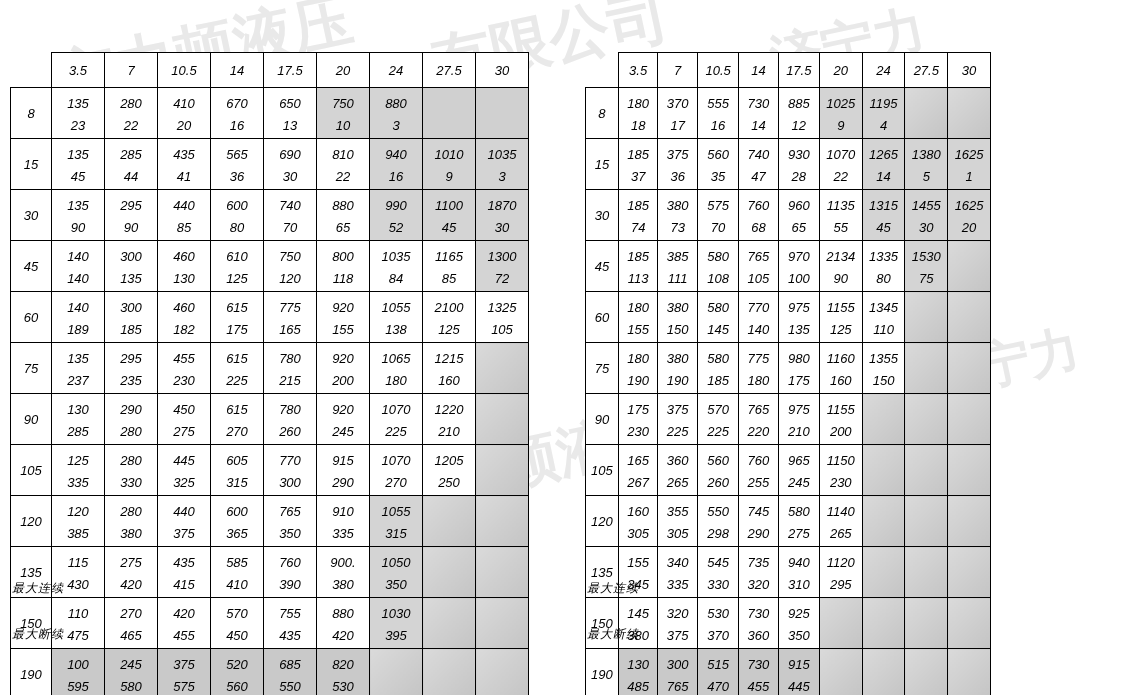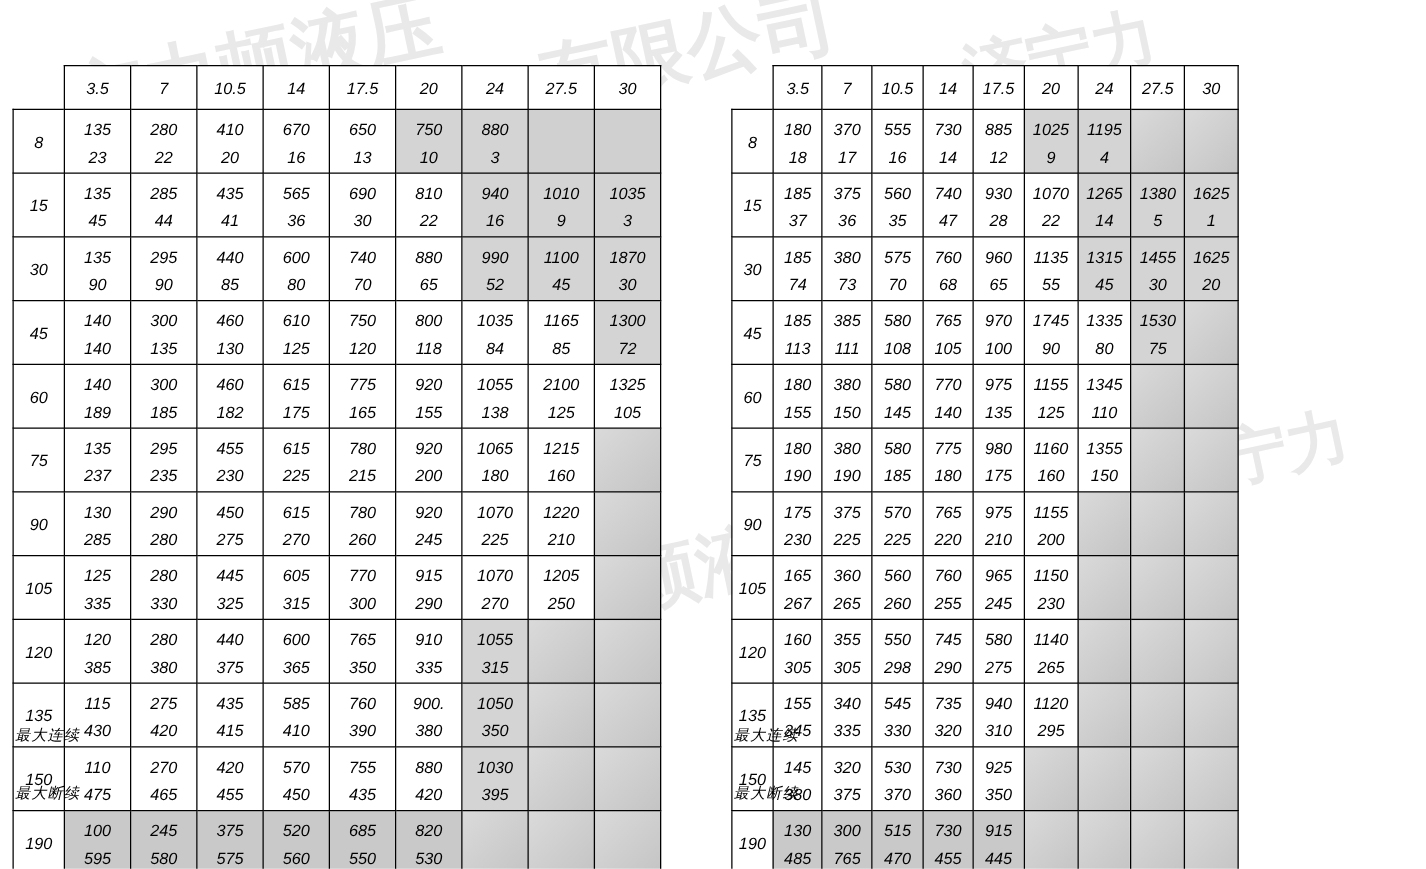--- a/index.html
+++ b/index.html
@@ -765,21 +765,21 @@
             </td>
             <td class="cell">
               <span class="v1">765</span>
               <span class="v2">105</span>
             </td>
             <td class="cell">
               <span class="v1">970</span>
               <span class="v2">100</span>
             </td>
             <td class="cell">
-              <span class="v1">1745</span>
+              <span class="v1">2134</span>
               <span class="v2">90</span>
             </td>
             <td class="cell">
               <span class="v1">1335</span>
               <span class="v2">80</span>
             </td>
             <td class="cell shade-light">
               <span class="v1">1530</span>
               <span class="v2">75</span>
             </td>

